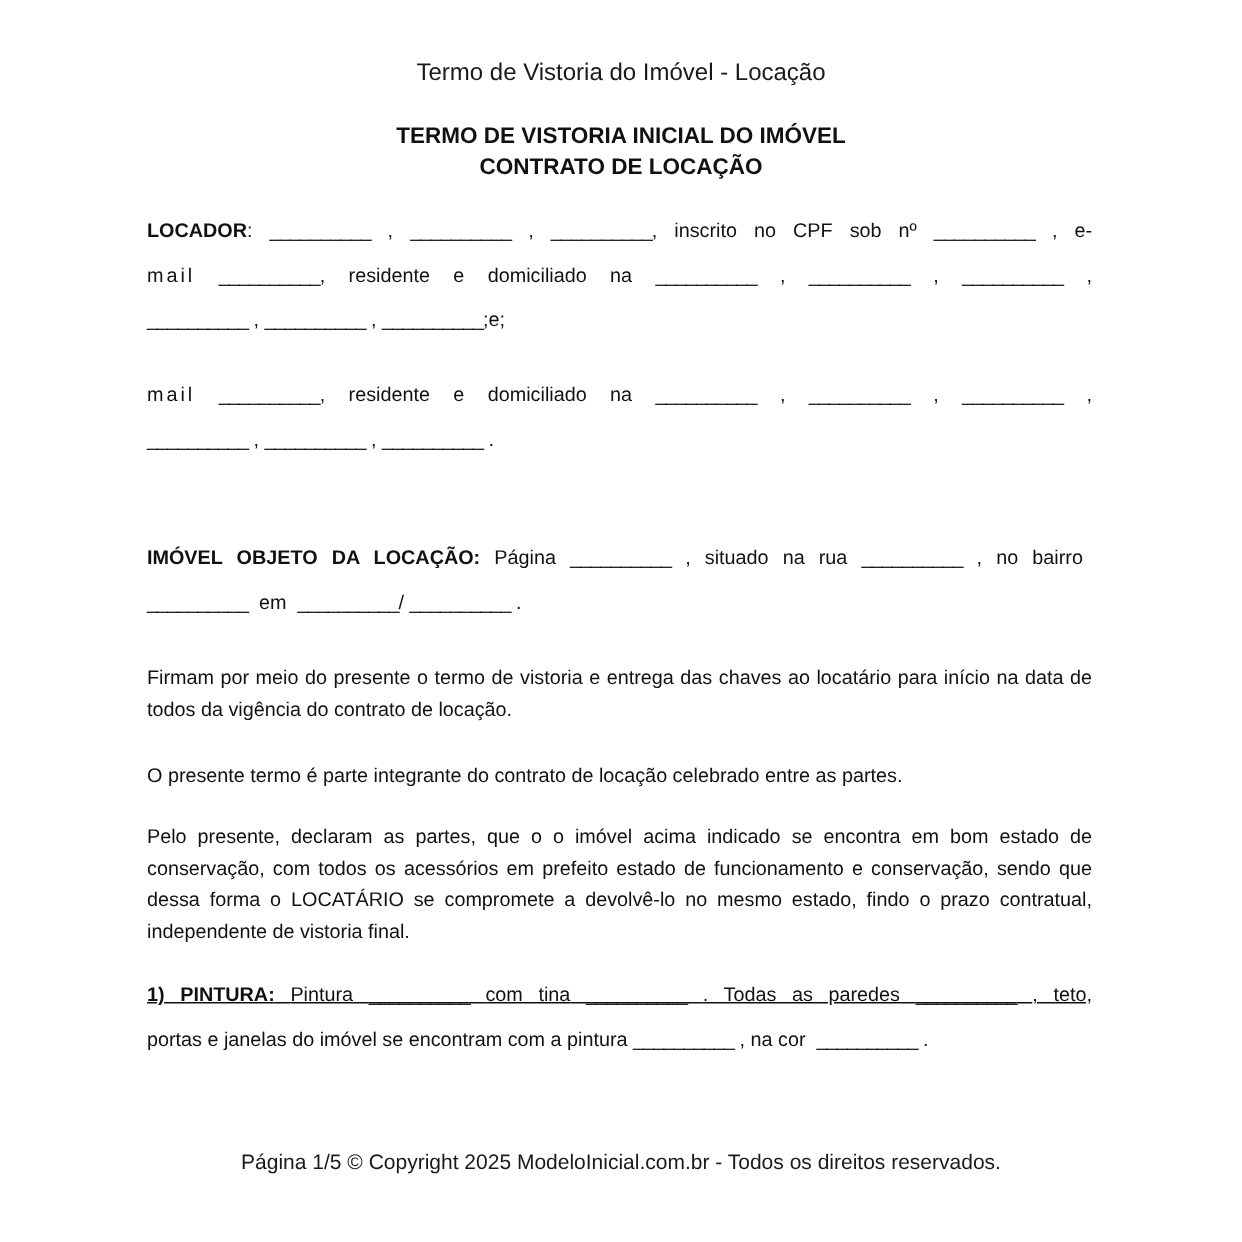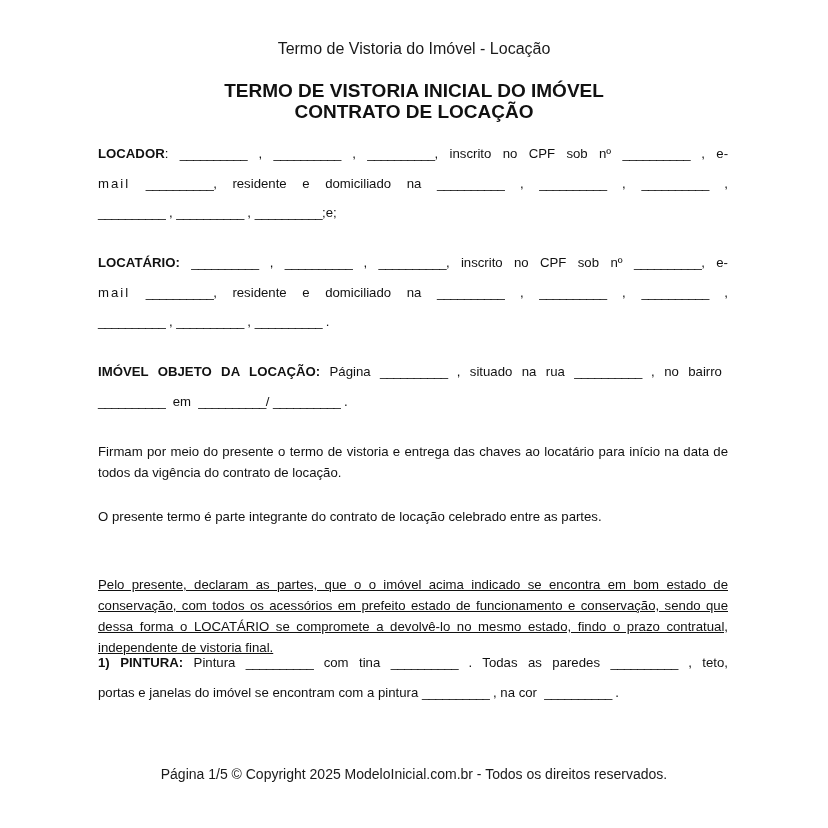--- a/index.html
+++ b/index.html
@@ -23,21 +23,21 @@
       text-align: center;
       font-size: 16px;
       color: #1a1a1a;
     }
     .doc-title {
       position: absolute;
       top: 80px;
       left: 0;
       width: 828px;
       text-align: center;
-      font-size: 19px;
+      font-size: 15px;
       font-weight: bold;
       line-height: 21px;
     }
     .content {
       position: absolute;
       left: 98px;
       width: 630px;
       font-size: 13.2px;
     }
     .party {
@@ -89,27 +89,20 @@
   </div>
   <div>
     <span class="blank">__________</span> ,
     <span class="blank">__________</span> ,
     <span class="blank">__________</span><span>;e;</span>
   </div>
 </div>
 
 <div class="content party" style="top:248px;">
   <div style="text-align-last: justify;">
-    <span class="lbl">LOCATÁRIO:</span>
-    <span class="blank">__________</span> ,
-    <span class="blank">__________</span> ,
-    <span class="blank">__________</span><span>, inscrito no CPF sob nº</span>
-    <span class="blank">__________</span>, <span>e-</span>
-  </div>
-  <div style="text-align-last: justify;">
     <span class="wide">mail</span>
     <span class="blank">__________</span><span>, residente e domiciliado na</span>
     <span class="blank">__________</span> ,
     <span class="blank">__________</span> ,
     <span class="blank">__________</span> ,
   </div>
   <div>
     <span class="blank">__________</span> ,
     <span class="blank">__________</span> ,
     <span class="blank">__________</span> <span>.</span>
@@ -129,24 +122,24 @@
     <span class="blank">__________</span>
     &nbsp;<span>em</span>&nbsp;
     <span class="blank">__________</span><span>/</span>
     <span class="blank">__________</span>
     <span>.</span>
   </div>
 </div>
 
 <p class="content para" style="top:441px;">Firmam por meio do presente o termo de vistoria e entrega das chaves ao locatário para início na data de todos da vigência do contrato de locação.</p>
 <p class="content para" style="top:506px;">O presente termo é parte integrante do contrato de locação celebrado entre as partes.</p>
-<p class="content para" style="top:574px;text-decoration:underline;">Pelo presente, declaram as partes, que o o imóvel acima indicado se encontra em bom estado de conservação, com todos os acessórios em prefeito estado de funcionamento e conservação, sendo que dessa forma o LOCATÁRIO se compromete a devolvê-lo no mesmo estado, findo o prazo contratual, independente de vistoria final.</p>
+<p class="content para" style="top:547px;">Pelo presente, declaram as partes, que o o imóvel acima indicado se encontra em bom estado de conservação, com todos os acessórios em prefeito estado de funcionamento e conservação, sendo que dessa forma o LOCATÁRIO se compromete a devolvê-lo no mesmo estado, findo o prazo contratual, independente de vistoria final.</p>
 
 <div class="content party" style="top:648px;">
-  <div style="text-align-last: justify;">
+  <div style="text-align-last: justify; text-decoration: underline;">
     <span class="lbl">1) PINTURA:</span>
     <span>Pintura</span>
     <span class="blank">__________</span>
     <span>com tina</span>
     <span class="blank">__________</span>
     <span>. Todas as paredes</span>
     <span class="blank">__________</span>
     <span>, teto,</span>
   </div>
   <div>

